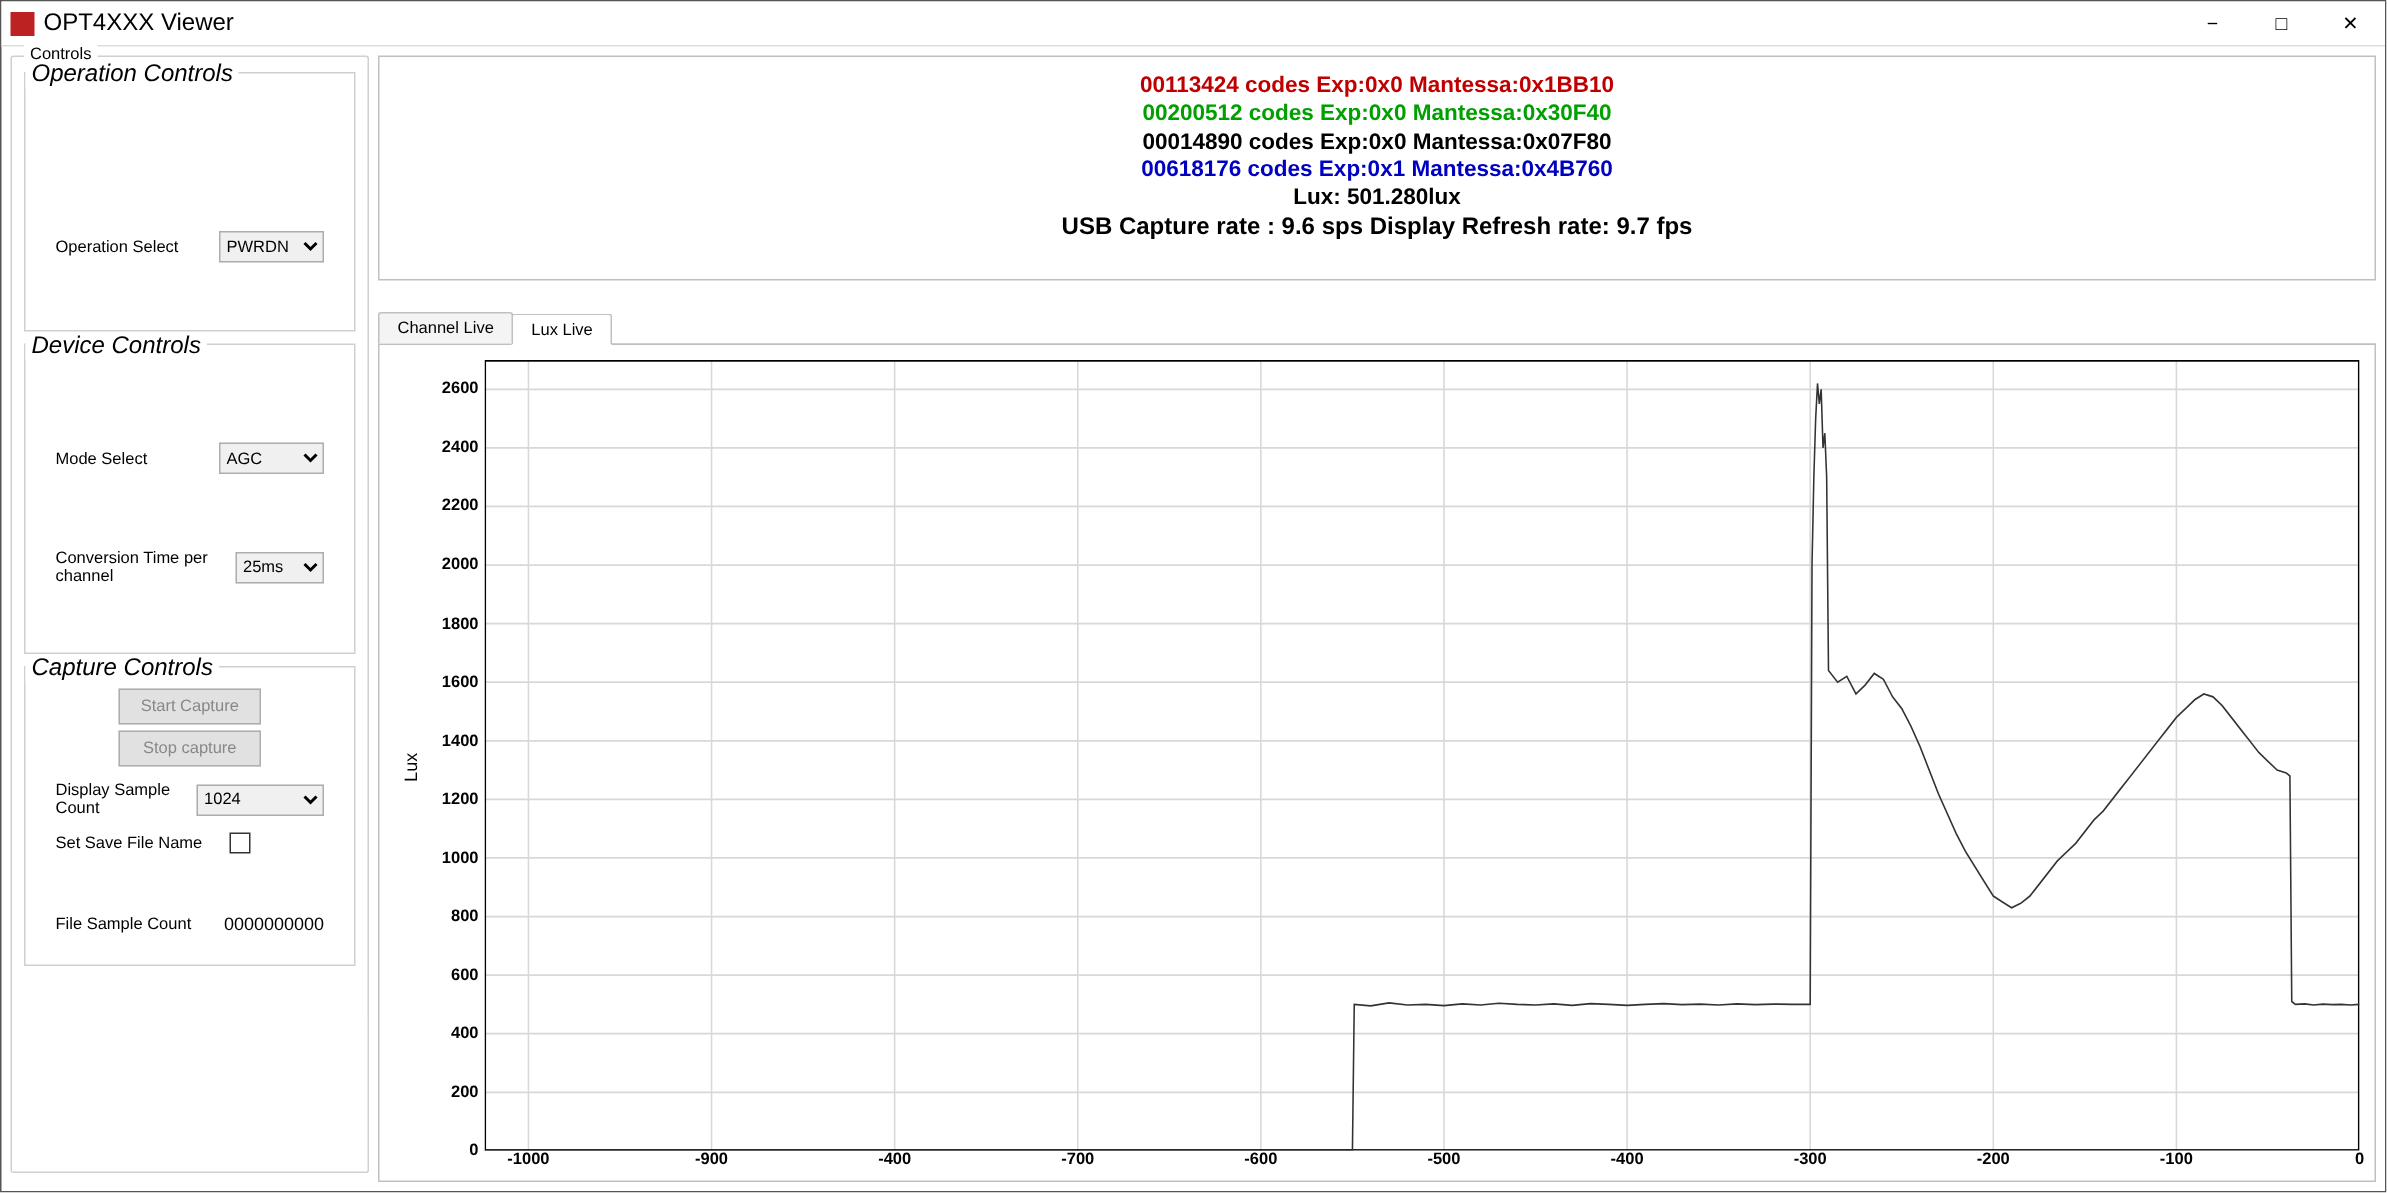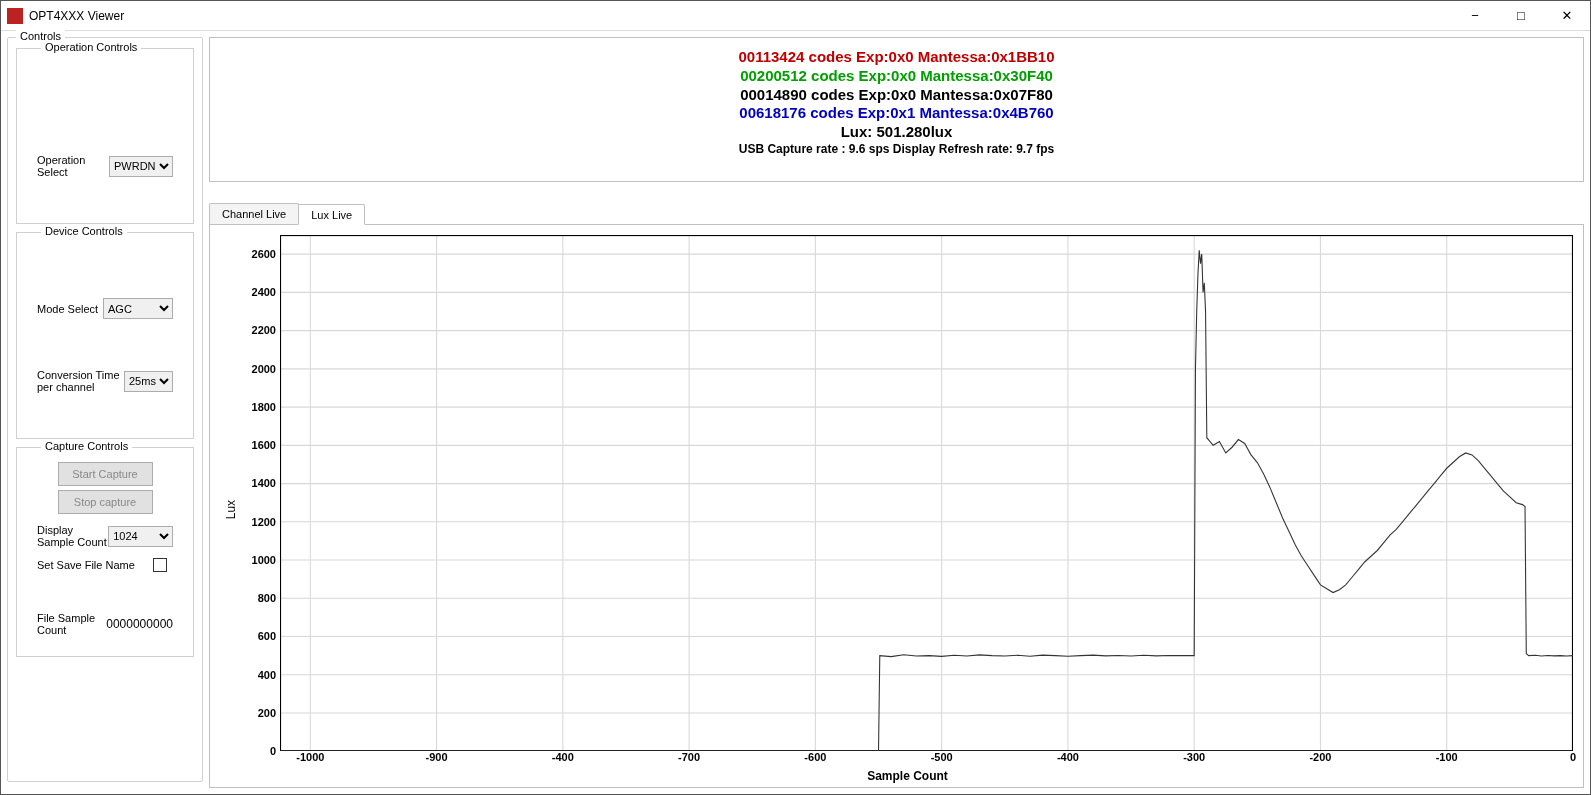--- a/index.html
+++ b/index.html
@@ -1,40 +1,40 @@
 <!DOCTYPE html>
 <html><head>
 <meta charset="utf-8">
 <style>
 * { box-sizing: border-box; font-family: "Segoe UI", Tahoma, sans-serif; }
 body { margin:0; background:#fff; font-size:12px; color:#000; }
 .window { width:1591px; height:795px; border:1px solid #555; background:#fff; display:flex; flex-direction:column; }
 .titlebar { height:30px; display:flex; align-items:center; justify-content:space-between; padding:0 0 0 6px; background:#fff; border-bottom:1px solid #ddd;}
 .titlebar .left { display:flex; align-items:center; gap:6px; }
 .titlebar .wicon { width:16px; height:16px; background:#b22; display:inline-block;}
-.titlebar .title { font-size:12px; }
+.titlebar .title { font-size:16px; }
 .winbtns { display:flex; }
 .winbtn { width:46px; height:30px; display:flex; align-items:center; justify-content:center; font-family:sans-serif; font-size:13px; }
 .body { flex:1; display:flex; padding:6px 6px 6px 6px; gap:6px; }
-.sidebar { width:196px; display:flex; flex-direction:column; }
+.sidebar { width:239px; display:flex; flex-direction:column; }
 .fieldset { border:1px solid #d0d0d0; border-radius:2px; margin:0 0 6px 0; padding:10px 8px 8px 8px; position:relative; }
 .fieldset > .legend { position:absolute; top:-8px; left:8px; background:#fff; padding:0 4px; font-size:11px; color:#000;}
 .inner-fs { border:1px solid #d0d0d0; margin-bottom:8px; padding:10px 8px 35px 8px; position:relative;}
-.inner-fs > .legend { position:absolute; top:-8px; left:24px; background:#fff; padding:0 4px; font-size:11px;}
+.inner-fs > .legend { position:absolute; top:-8px; left:0; background:#fff; padding:0 4px; font-size:16px;font-style:italic;}
 .ctrl-row { display:flex; align-items:center; justify-content:space-between; margin:10px 12px;}
 .ctrl-row label { font-size:11px; }
 select.combo { width:70px; height:21px; font-size:11px; background:#f0f0f0; border:1px solid #adadad;}
 select.combo.wide { width:98px;}
 .btn { width:95px; height:24px; font-size:11px; border:1px solid #adadad; background:#e1e1e1; color:#888; display:block; margin:4px auto;}
 .checkbox { width:14px; height:14px; border:1px solid #333;}
 .right-label { text-align:right;}
 .main { flex:1; display:flex; flex-direction:column; }
 .status-box { border:1px solid #c0c0c0; background:#fff; padding:10px 0 24px 0; display:flex; flex-direction:column; align-items:center; }
 .status-box .sl { font-weight:bold; font-size:15px; line-height:1.25;}
-.status-box .sl.small { font-size:12px; font-weight:bold;}
+.status-box .sl.small { font-size:16px; font-weight:bold;}
 .tabbar { display:flex; margin-top:20px; border-bottom:1px solid #c0c0c0; position:relative; top:1px;}
 .tab { padding:4px 12px 3px 12px; font-size:11px; border:1px solid #c0c0c0; border-bottom:none; background:#f4f4f4; margin-right:-1px; position:relative; border-radius:2px 2px 0 0; cursor:pointer;}
 .tab.active { background:#fff; z-index:2; border-bottom:1px solid #fff; top:1px;}
 .chart-area { flex:1; border:1px solid #c0c0c0; background:#fff; display:flex; flex-direction:column; padding:10px 10px 4px 10px;}
 .chart-title { text-align:center; font-size:14px; margin-bottom:4px;}
 .plot-wrap { flex:1; display:flex; }
 .ylabel { writing-mode:vertical-rl; transform:rotate(180deg); font-size:12px; text-align:center; padding:0 4px;}
 .plot-col { flex:1; display:flex; flex-direction:column;font-weight:bold;}
 .plot-row { flex:1; display:flex;}
 .yticks { width:38px; display:flex; flex-direction:column; justify-content:space-between; align-items:flex-end; padding:0px 4px 0 0; font-size:11px;}
@@ -183,19 +183,18 @@
                 <span style="left:21.875%">-400</span>
                 <span style="left:31.640625%">-700</span>
                 <span style="left:41.40625%">-600</span>
                 <span style="left:51.171875%">-500</span>
                 <span style="left:60.9375%">-400</span>
                 <span style="left:70.703125%">-300</span>
                 <span style="left:80.46875%">-200</span>
                 <span style="left:90.234375%">-100</span>
                 <span style="left:100%">0</span>
               </div>
-            <div class="xtitle">Sample Count</div>
           </div>
         </div>
       </div>
     </div>
   </div>
 </div>
 
 </body></html>

